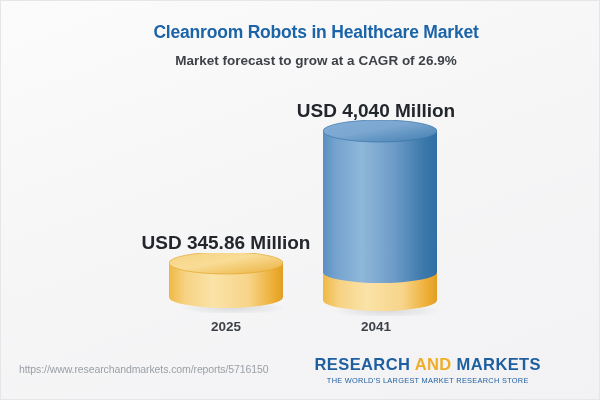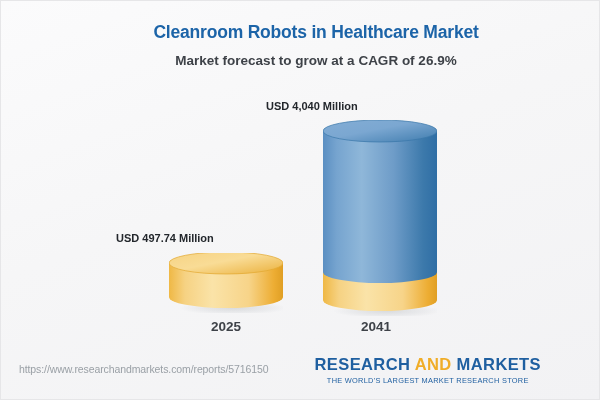--- a/index.html
+++ b/index.html
@@ -53,22 +53,22 @@
     left: 0;
     width: 600px;
     height: 348px;
   }
 
   .bar-group { position: absolute; }
 
   .value-label {
     position: absolute;
     width: 220px;
-    text-align: left;
-    font-size: 11px;
+    text-align: center;
+    font-size: 19px;
     font-weight: bold;
     color: #23272c;
     white-space: nowrap;
   }
 
   .cat-label {
     position: absolute;
     width: 220px;
     text-align: center;
     font-size: 13.5px;
@@ -129,21 +129,21 @@
 
   <div id="header">
     <div id="chart-title">Cleanroom Robots in Healthcare Market</div>
     <div id="chart-subtitle">Market forecast to grow at a CAGR of 26.9%</div>
   </div>
 
   <div id="plot">
 
     <div class="bar-group">
 
-      <div class="value-label" style="left:115px; top:231px;">USD 497.74 Million</div>
+      <div class="value-label" style="left:115px; top:231px;">USD 345.86 Million</div>
 
       <svg class="cyl-svg" style="left:168px; top:252px;" width="114" height="60" viewBox="0 0 114 60">
         <defs>
           <linearGradient id="goldBody1" x1="0" y1="0" x2="1" y2="0">
             <stop offset="0%" stop-color="#efb845"></stop>
             <stop offset="14%" stop-color="#f6d283"></stop>
             <stop offset="38%" stop-color="#fae3a8"></stop>
             <stop offset="70%" stop-color="#f7d489"></stop>
             <stop offset="92%" stop-color="#edad33"></stop>
             <stop offset="100%" stop-color="#e09f24"></stop>

